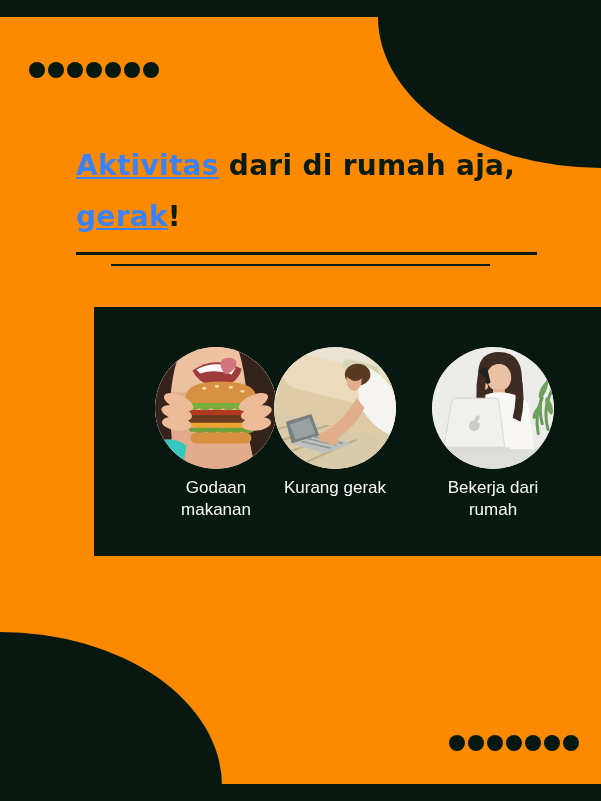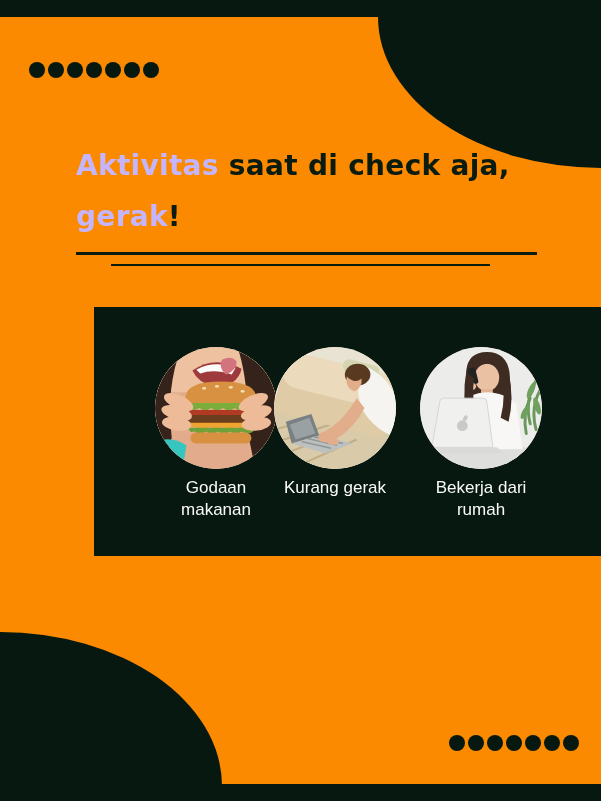--- a/index.html
+++ b/index.html
@@ -13,27 +13,27 @@
   .corner-bl{left:-222px;top:632px;width:444px;height:308px;}
   .dots-row{position:absolute;display:flex;gap:3px;}
   .dots-top-left{left:29px;top:62px;}
   .dots-bottom-right{left:449px;top:735px;}
   .dot{width:16px;height:16px;border-radius:50%;background:#061810;}
   .title{
     position:absolute;left:76px;top:140px;margin:0;width:480px;
     font-size:28px;font-weight:bold;line-height:51px;letter-spacing:.3px;
     color:#0A1B10;
   }
-  .title .cream{color:#c4b5fd;}
+  .title .cream{color:#3b82f6;text-decoration:underline;}
   .rule{position:absolute;background:#0A1B10;}
   .rule-1{left:76px;top:252px;width:461px;height:3px;}
   .rule-2{left:111px;top:264px;width:379px;height:2px;}
   .panel{position:absolute;left:94px;top:307px;width:577px;height:249px;background:#061810;}
   .card{position:absolute;top:40px;width:122px;text-align:center;}
-  .card-1{left:61px;} .card-2{left:180px;} .card-3{left:326px;}
+  .card-1{left:61px;} .card-2{left:180px;} .card-3{left:338px;}
   .photo-circle{width:122px;height:122px;border-radius:50%;overflow:hidden;margin:0 auto;background:#d9c9b0;}
   .photo-circle svg{display:block;width:122px;height:122px;}
   .caption{
     margin:8px auto 0;width:116px;
     font-family:"Liberation Sans","DejaVu Sans",sans-serif;
     font-size:17px;line-height:22px;color:#FAFAF8;
   }
 </style>
 </head>
 <body>
@@ -56,21 +56,21 @@
   <div class="dots-row dots-bottom-right">
       <span class="dot"></span>
       <span class="dot"></span>
       <span class="dot"></span>
       <span class="dot"></span>
       <span class="dot"></span>
       <span class="dot"></span>
       <span class="dot"></span>
     </div>
 
-  <h1 class="title"><span class="cream">Aktivitas</span><span> saat di check aja,</span><br><span class="cream">gerak</span><span>!</span></h1>
+  <h1 class="title"><span class="cream">Aktivitas</span><span> dari di rumah aja,</span><br><span class="cream">gerak</span><span>!</span></h1>
 
   <div class="rule rule-1"></div>
   <div class="rule rule-2"></div>
 
   <section class="panel">
 
     <figure class="card card-1" style="margin:0;">
       <div class="photo-circle">
         <svg viewBox="0 0 124 124">
           <defs>

